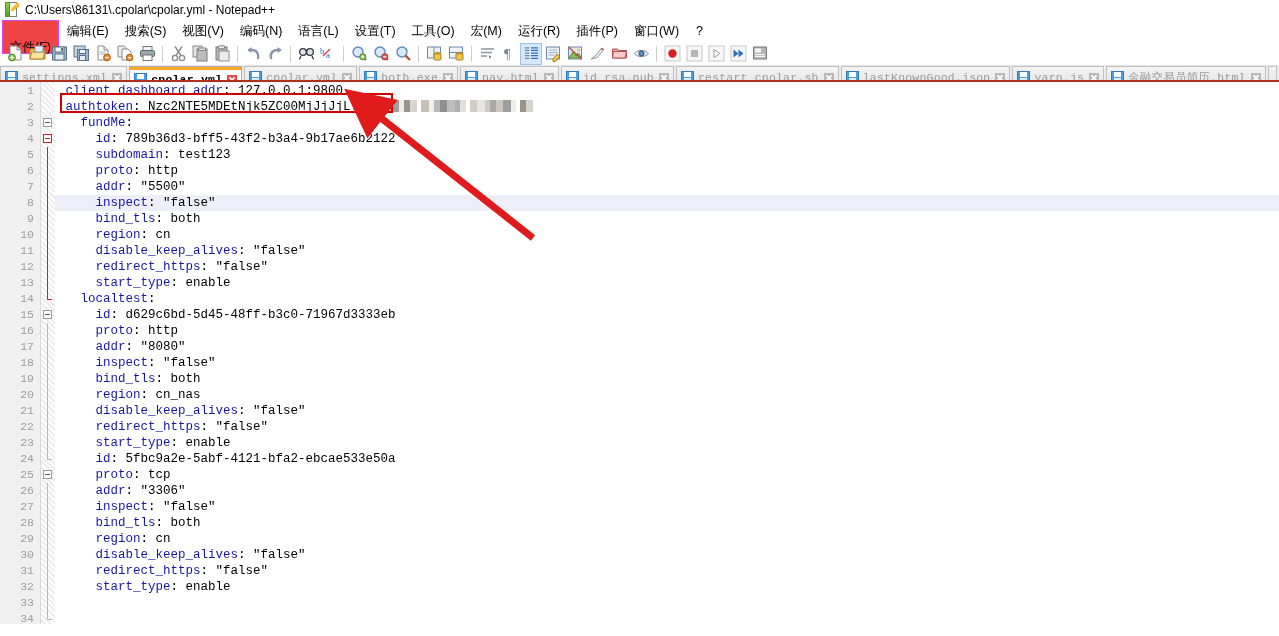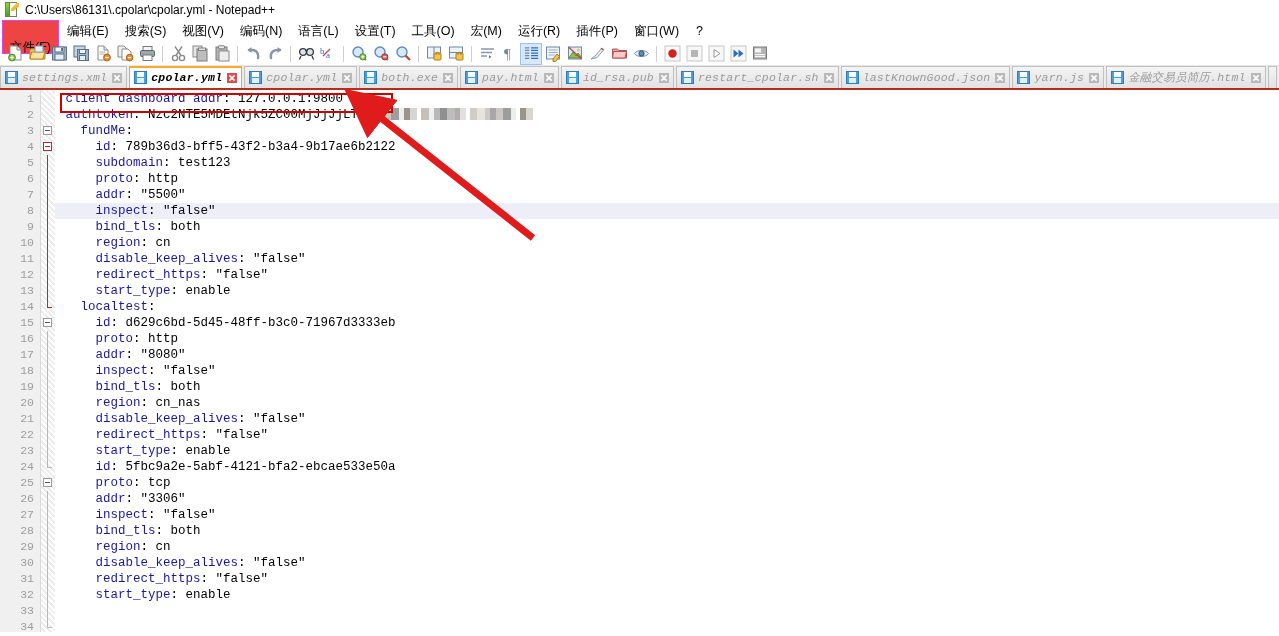--- a/index.html
+++ b/index.html
@@ -108,28 +108,26 @@
   }
   .tb-sep {
     width: 1px; height: 16px;
     background: #cfcfcf;
     margin: 0 4px;
     flex: 0 0 auto;
   }
 
   
   .tabbar {
-    height: 24px;
+    height: 16px;
     background: #ececec;
     border-bottom: 2px solid #b03020;
     display: flex;
-    align-items: flex-end;
     overflow: hidden;
     box-sizing: border-box;
-    font-style: italic;
   }
   .tab {
     height: 22px;
     display: flex;
     align-items: center;
     background: linear-gradient(#f4f4f4, #e2e2e2);
     border: 1px solid #c0c0c0;
     border-bottom: none;
     box-sizing: border-box;
     padding: 0 3px 0 4px;

